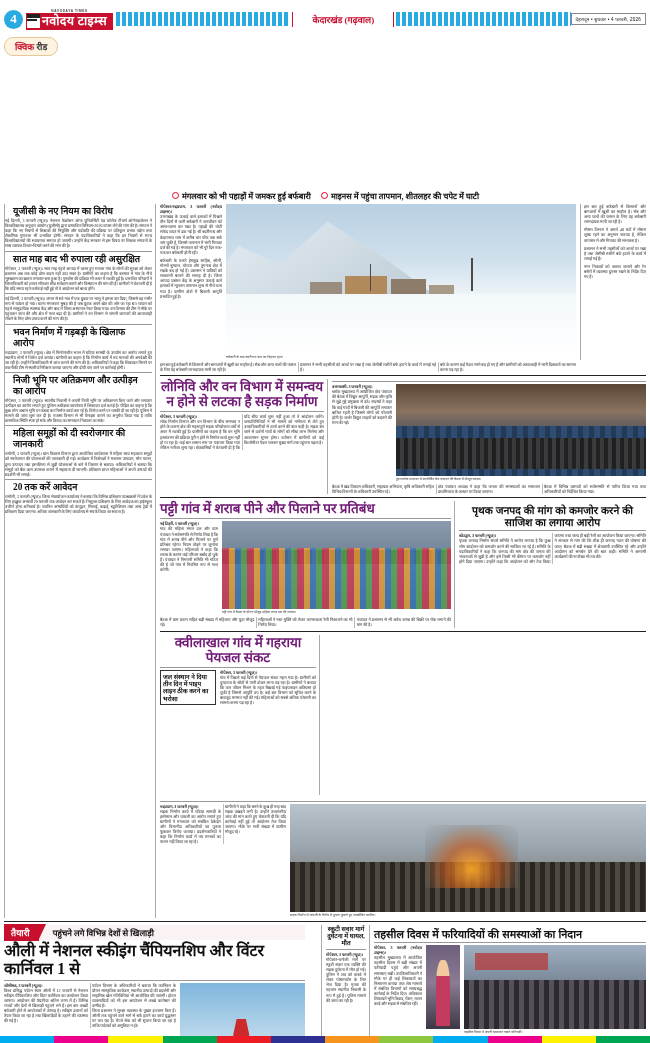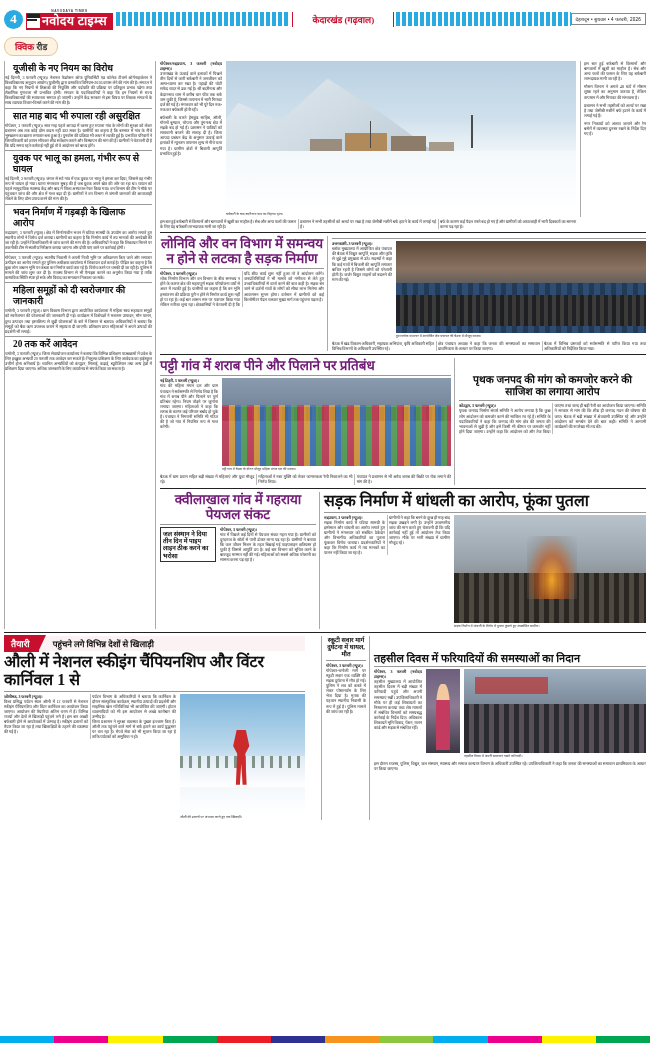--- a/index.html
+++ b/index.html
@@ -41,42 +41,42 @@
   .edition-tag:after {
     content: ""; position: absolute; left: 50%; bottom: -5px; margin-left: -4px;
     border-left: 4px solid transparent; border-right: 4px solid transparent; border-top: 5px solid #C8102E;
   }
   .datebar {
     flex: 0 0 auto; border: 1px solid #888; font-size: 4.6px; padding: 2px 4px; color: #111;
     white-space: nowrap; background: #fff; letter-spacing: .2px;
   }
 
   
-  .topzone { display: flex; padding: 2px 9px 0 4px; }
+  .topzone { display: flex; padding: 2px 9px 0 4px; flex-direction: column; }
   .quickread-col { width: 152px; flex: 0 0 152px; }
   .qr-badge {
     background: #FDF3E0; border: 1px solid #E3C89A; border-radius: 9px;
     font-size: 9px; font-weight: bold; padding: 2px 10px; display: inline-block; margin-bottom: 2px;
     font-family: "Liberation Serif", serif;
   }
   .qr-badge .qr-red { color: #C8102E; }
   .qr-badge .qr-dark { color: #333; }
 
   .headline-col { flex: 1 1 auto; padding-left: 6px; }
   .main-headline {
     font-size: 26.5px; font-weight: bold; line-height: 30px; color: #111; letter-spacing: -.3px;
     font-family: "Liberation Serif", serif; text-align: center; white-space: nowrap;
   }
   .sub-line { display: flex; gap: 10px; align-items: center; margin-top: 2px; justify-content: center; }
   .sub-item { display: flex; align-items: center; gap: 3px; font-size: 8.1px; font-weight: bold; color: #111;
     font-family: "Liberation Serif", serif; white-space: nowrap; }
   .redring { width: 7px; height: 7px; border: 1.6px solid #E4002B; border-radius: 50%; flex: 0 0 auto; }
 
   
-  .hl1 { font-size: 11.5px; font-weight: bold; line-height: 13px; color: #111; font-family: Liberation Serif, serif; margin: 16px 0 1px; }
+  .hl1 { font-size: 11.5px; font-weight: bold; line-height: 13px; color: #111; font-family: Liberation Sans, sans-serif; margin: 3px 0 1px; }
   .hl2 { font-size: 9.3px; font-weight: bold; line-height: 11px; color: #111; font-family: "Liberation Serif", serif; margin: 2px 8px 1px; }
   .hl-big { font-size: 13.5px; font-weight: bold; line-height: 15px; color: #701a75; font-family: "Liberation Serif", serif; }
   .hl-xl { font-size: 16px; font-weight: bold; line-height: 18px; color: #111; font-family: "Liberation Serif", serif; }
 
   .body-text { font-size: 4.05px; line-height: 5.1px; text-align: justify; color: #1a1a1a;
     font-family: "Liberation Serif", serif; hyphens: auto; word-spacing: -0.2px; }
   .body-text .dl { font-weight: bold; }
 
   .rule { border-top: 1px solid #222; margin: 3px 0; }
   .rule-thin { border-top: .6px solid #999; margin: 2px 0; }
@@ -180,43 +180,53 @@
   </div>
 
   <div class="topzone">
     <div class="quickread-col">
       <div class="qr-badge">
         <span class="qr-red">क्विक</span>
         <span class="qr-dark">रीड</span>
       </div>
     </div>
     <div class="headline-col">
+      <div class="sub-line">
+        <div class="sub-item">
+          <span class="redring"></span>
+          <span>मंगलवार को भी पहाड़ों में जमकर हुई बर्फबारी</span>
+        </div>
+        <div class="sub-item">
+          <span class="redring"></span>
+          <span>माइनस में पहुंचा तापमान, शीतलहर की चपेट में घाटी</span>
+        </div>
+      </div>
     </div>
   </div>
 
   <div class="content" style="margin-top:3px">
 
     <div class="col-left vrule" style="padding-right:3px; border-right:.6px solid #aaa;">
 
       <div class="hl2">यूजीसी के नए नियम का विरोध</div>
       <div class="body-text">नई दिल्ली, 3 फरवरी (न्यूज)। नेशनल फेडरेशन ऑफ यूनिवर्सिटी एंड कॉलेज टीचर्स ऑर्गनाइजेशन ने विश्वविद्यालय अनुदान आयोग (यूजीसी) द्वारा प्रस्तावित विनियम-2026 वापस लेने की मांग की है। संगठन ने कहा कि नए नियमों से शिक्षकों की नियुक्ति और पदोन्नति की प्रक्रिया पर प्रतिकूल प्रभाव पड़ेगा तथा शैक्षणिक गुणवत्ता भी प्रभावित होगी। संगठन के पदाधिकारियों ने कहा कि इन नियमों से राज्य विश्वविद्यालयों की स्वायत्तता समाप्त हो जाएगी। उन्होंने केंद्र सरकार से इस विषय पर शिक्षक संगठनों के साथ व्यापक विचार-विमर्श करने की मांग की है।</div>
       <div class="rule-thin"></div>
 
       <div class="hl2">सात माह बाद भी रुपाला रही असुरक्षित</div>
       <div class="body-text">गोपेश्वर, 3 फरवरी (न्यूज)। सात माह पहले आपदा में ध्वस्त हुए रुपाला गांव के लोगों की सुरक्षा को लेकर प्रशासन अब तक कोई ठोस कदम नहीं उठा सका है। ग्रामीणों का कहना है कि बरसात में गांव के नीचे भूस्खलन का खतरा लगातार बना हुआ है। पुनर्वास की प्रक्रिया भी अधर में लटकी हुई है। प्रभावित परिवारों ने जिलाधिकारी को ज्ञापन सौंपकर शीघ्र सर्वेक्षण कराने और विस्थापन की मांग की है। ग्रामीणों ने चेतावनी दी है कि यदि समय रहते कार्रवाई नहीं हुई तो वे आंदोलन को बाध्य होंगे।</div>
       <div class="rule-thin"></div>
 
-      <div class="hl2">युवक पर भालू का हमला, गंभीर रूप से घायल</div>
       <div class="body-text">नई दिल्ली, 3 फरवरी (न्यूज)। जंगल से सटे गांव में एक युवक पर भालू ने हमला कर दिया, जिससे वह गंभीर रूप से घायल हो गया। घटना मंगलवार सुबह की है जब युवक अपने खेत की ओर जा रहा था। घायल को पहले सामुदायिक स्वास्थ्य केंद्र और बाद में जिला अस्पताल रेफर किया गया। वन विभाग की टीम ने मौके पर पहुंचकर जांच की और क्षेत्र में गश्त बढ़ा दी है। ग्रामीणों ने वन विभाग से जंगली जानवरों की आवाजाही रोकने के लिए ठोस उपाय करने की मांग की है।</div>
       <div class="rule-thin"></div>
 
       <div class="hl2">भवन निर्माण में गड़बड़ी के खिलाफ आरोप</div>
       <div class="body-text">रुद्रप्रयाग, 3 फरवरी (न्यूज)। क्षेत्र में निर्माणाधीन भवन में घटिया सामग्री के उपयोग का आरोप लगाते हुए स्थानीय लोगों ने विरोध दर्ज कराया। ग्रामीणों का कहना है कि निर्माण कार्य में तय मानकों की अनदेखी की जा रही है। उन्होंने जिलाधिकारी से जांच कराने की मांग की है। अधिकारियों ने कहा कि शिकायत मिलने पर तकनीकी टीम से स्थलीय निरीक्षण कराया जाएगा और दोषी पाए जाने पर कार्रवाई होगी।</div>
       <div class="rule-thin"></div>
 
+      <div class="hl2">निजी भूमि पर अतिक्रमण और उत्पीड़न का आरोप</div>
       <div class="body-text">गोपेश्वर, 3 फरवरी (न्यूज)। स्थानीय निवासी ने अपनी निजी भूमि पर अतिक्रमण किए जाने और लगातार उत्पीड़न का आरोप लगाते हुए पुलिस अधीक्षक कार्यालय में शिकायत दर्ज कराई है। पीड़ित का कहना है कि कुछ लोग जबरन भूमि पर कब्जा कर निर्माण कार्य करा रहे हैं। विरोध करने पर धमकी दी जा रही है। पुलिस ने मामले की जांच शुरू कर दी है। राजस्व विभाग से भी पैमाइश कराने का अनुरोध किया गया है ताकि वास्तविक स्थिति स्पष्ट हो सके और विवाद का समाधान निकाला जा सके।</div>
       <div class="rule-thin"></div>
 
       <div class="hl2">महिला समूहों को दी स्वरोजगार की जानकारी</div>
       <div class="body-text">चमोली, 3 फरवरी (न्यूज)। ग्राम विकास विभाग द्वारा आयोजित कार्यशाला में महिला स्वयं सहायता समूहों को स्वरोजगार की योजनाओं की जानकारी दी गई। कार्यक्रम में विशेषज्ञों ने मशरूम उत्पादन, मौन पालन, दुग्ध उत्पादन तथा हस्तशिल्प से जुड़ी योजनाओं के बारे में विस्तार से बताया। अधिकारियों ने बताया कि समूहों को बैंक ऋण उपलब्ध कराने में सहायता दी जाएगी। प्रशिक्षण प्राप्त महिलाओं ने अपने उत्पादों की प्रदर्शनी भी लगाई।</div>
       <div class="rule-thin"></div>
 
       <div class="hl2">20 तक करें आवेदन</div>
       <div class="body-text">चमोली, 3 फरवरी (न्यूज)। जिला सेवायोजन कार्यालय ने बताया कि विभिन्न प्रशिक्षण पाठ्यक्रमों में प्रवेश के लिए इच्छुक अभ्यर्थी 20 फरवरी तक आवेदन कर सकते हैं। निशुल्क प्रशिक्षण के लिए आवेदक का हाईस्कूल उत्तीर्ण होना अनिवार्य है। चयनित अभ्यर्थियों को कंप्यूटर, सिलाई, कढ़ाई, ब्यूटीशियन तथा अन्य ट्रेडों में प्रशिक्षण दिया जाएगा। अधिक जानकारी के लिए कार्यालय से संपर्क किया जा सकता है।</div>
     </div>
@@ -338,42 +348,41 @@
             <div class="body-text">
               <span class="dl">कोटद्वार, 3 फरवरी (न्यूज)।</span>
             </div>
             <div class="body-text">पृथक जनपद निर्माण संघर्ष समिति ने आरोप लगाया है कि कुछ लोग आंदोलन को कमजोर करने की साजिश रच रहे हैं। समिति के पदाधिकारियों ने कहा कि जनपद की मांग क्षेत्र की जनता की भावनाओं से जुड़ी है और इसे किसी भी कीमत पर कमजोर नहीं होने दिया जाएगा। उन्होंने कहा कि आंदोलन को और तेज किया जाएगा तथा जल्द ही बड़ी रैली का आयोजन किया जाएगा। समिति ने सरकार से मांग की कि शीघ्र ही जनपद गठन की घोषणा की जाए। बैठक में बड़ी संख्या में क्षेत्रवासी उपस्थित रहे और उन्होंने आंदोलन को समर्थन देने की बात कही। समिति ने आगामी कार्यक्रमों की रूपरेखा भी तय की।</div>
           </div>
         </div>
       </div>
 
       <div class="rule"></div>
 
-      <div style="display:flex; gap:4px;">
+      <div style="display:flex; gap:4px;flex-direction:column;">
 
         <div style="width:160px; flex:0 0 160px; border-right:.6px solid #aaa; padding-right:3px;">
           <div class="hl-big" style="text-align:center;">क्वीलाखाल गांव में गहराया पेयजल संकट</div>
           <div class="rule-thin"></div>
           <div style="display:flex; gap:4px;">
             <div style="width:56px; flex:0 0 56px;">
               <div class="boxed">
                 <div class="small-hl">जल संस्थान ने दिया तीन दिन में पाइप लाइन ठीक करने का भरोसा</div>
               </div>
             </div>
             <div style="flex:1 1 auto;">
               <div class="body-text">
                 <span class="dl">गोपेश्वर, 3 फरवरी (न्यूज)।</span>
               </div>
               <div class="body-text">गांव में पिछले कई दिनों से पेयजल संकट गहरा गया है। ग्रामीणों को दूरदराज के स्रोतों से पानी ढोकर लाना पड़ रहा है। ग्रामीणों ने बताया कि जल जीवन मिशन के तहत बिछाई गई पाइपलाइन क्षतिग्रस्त हो चुकी है जिससे आपूर्ति ठप है। कई बार विभाग को सूचित करने के बावजूद मरम्मत नहीं की गई। महिलाओं को सबसे अधिक परेशानी का सामना करना पड़ रहा है।</div>
             </div>
           </div>
         </div>
 
         <div style="flex:1 1 auto;">
-          <div class="hl-xl">सड़क निर्माण में धांधली का आरोप, फूंका पुतला</div>
           <div class="rule-thin"></div>
           <div style="display:flex; gap:4px;">
             <div style="width:126px; flex:0 0 126px;">
               <div class="twocol">
                 <div class="body-text">
                   <span class="dl">रुद्रप्रयाग, 3 फरवरी (न्यूज)।</span>
                 </div>
                 <div class="body-text">सड़क निर्माण कार्य में घटिया सामग्री के इस्तेमाल और धांधली का आरोप लगाते हुए ग्रामीणों ने मंगलवार को संबंधित ठेकेदार और विभागीय अधिकारियों का पुतला फूंककर विरोध जताया। प्रदर्शनकारियों ने कहा कि निर्माण कार्य में तय मानकों का पालन नहीं किया जा रहा है।</div>
                 <div class="body-text">ग्रामीणों ने कहा कि बनने के कुछ ही माह बाद सड़क उखड़ने लगी है। उन्होंने उच्चस्तरीय जांच की मांग करते हुए चेतावनी दी कि यदि कार्रवाई नहीं हुई तो आंदोलन तेज किया जाएगा। मौके पर भारी संख्या में ग्रामीण मौजूद रहे।</div>
               </div>

